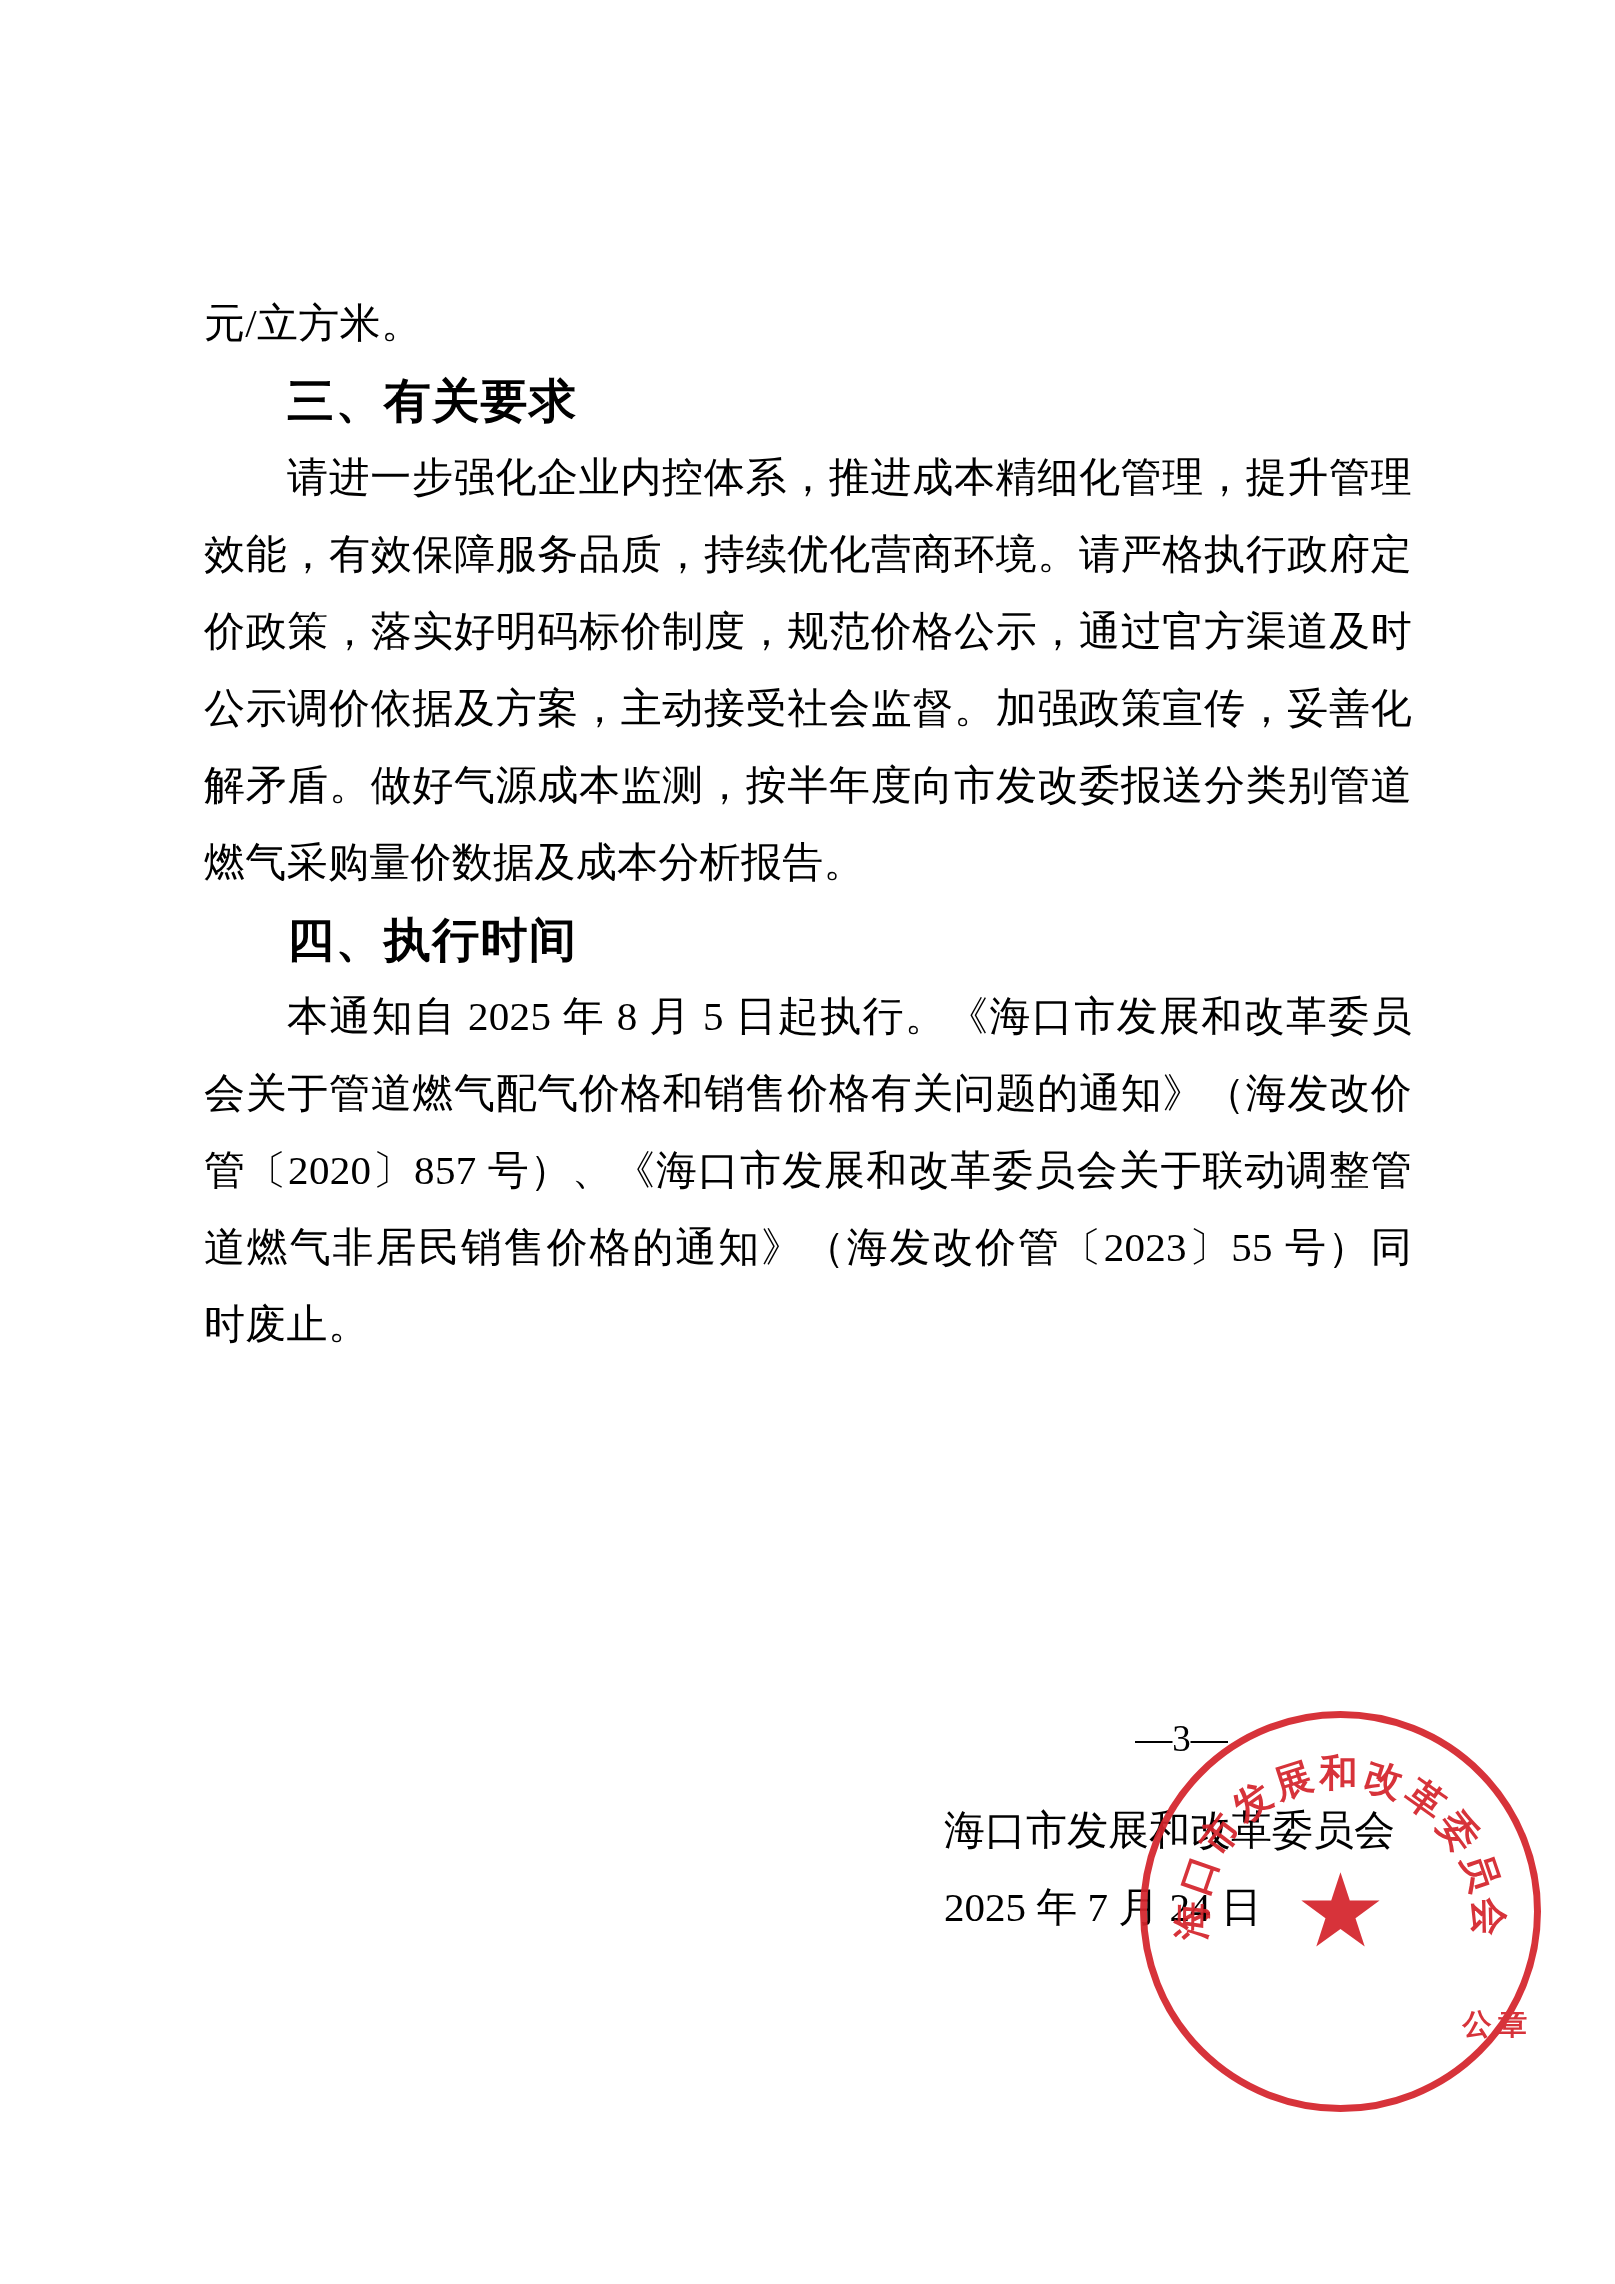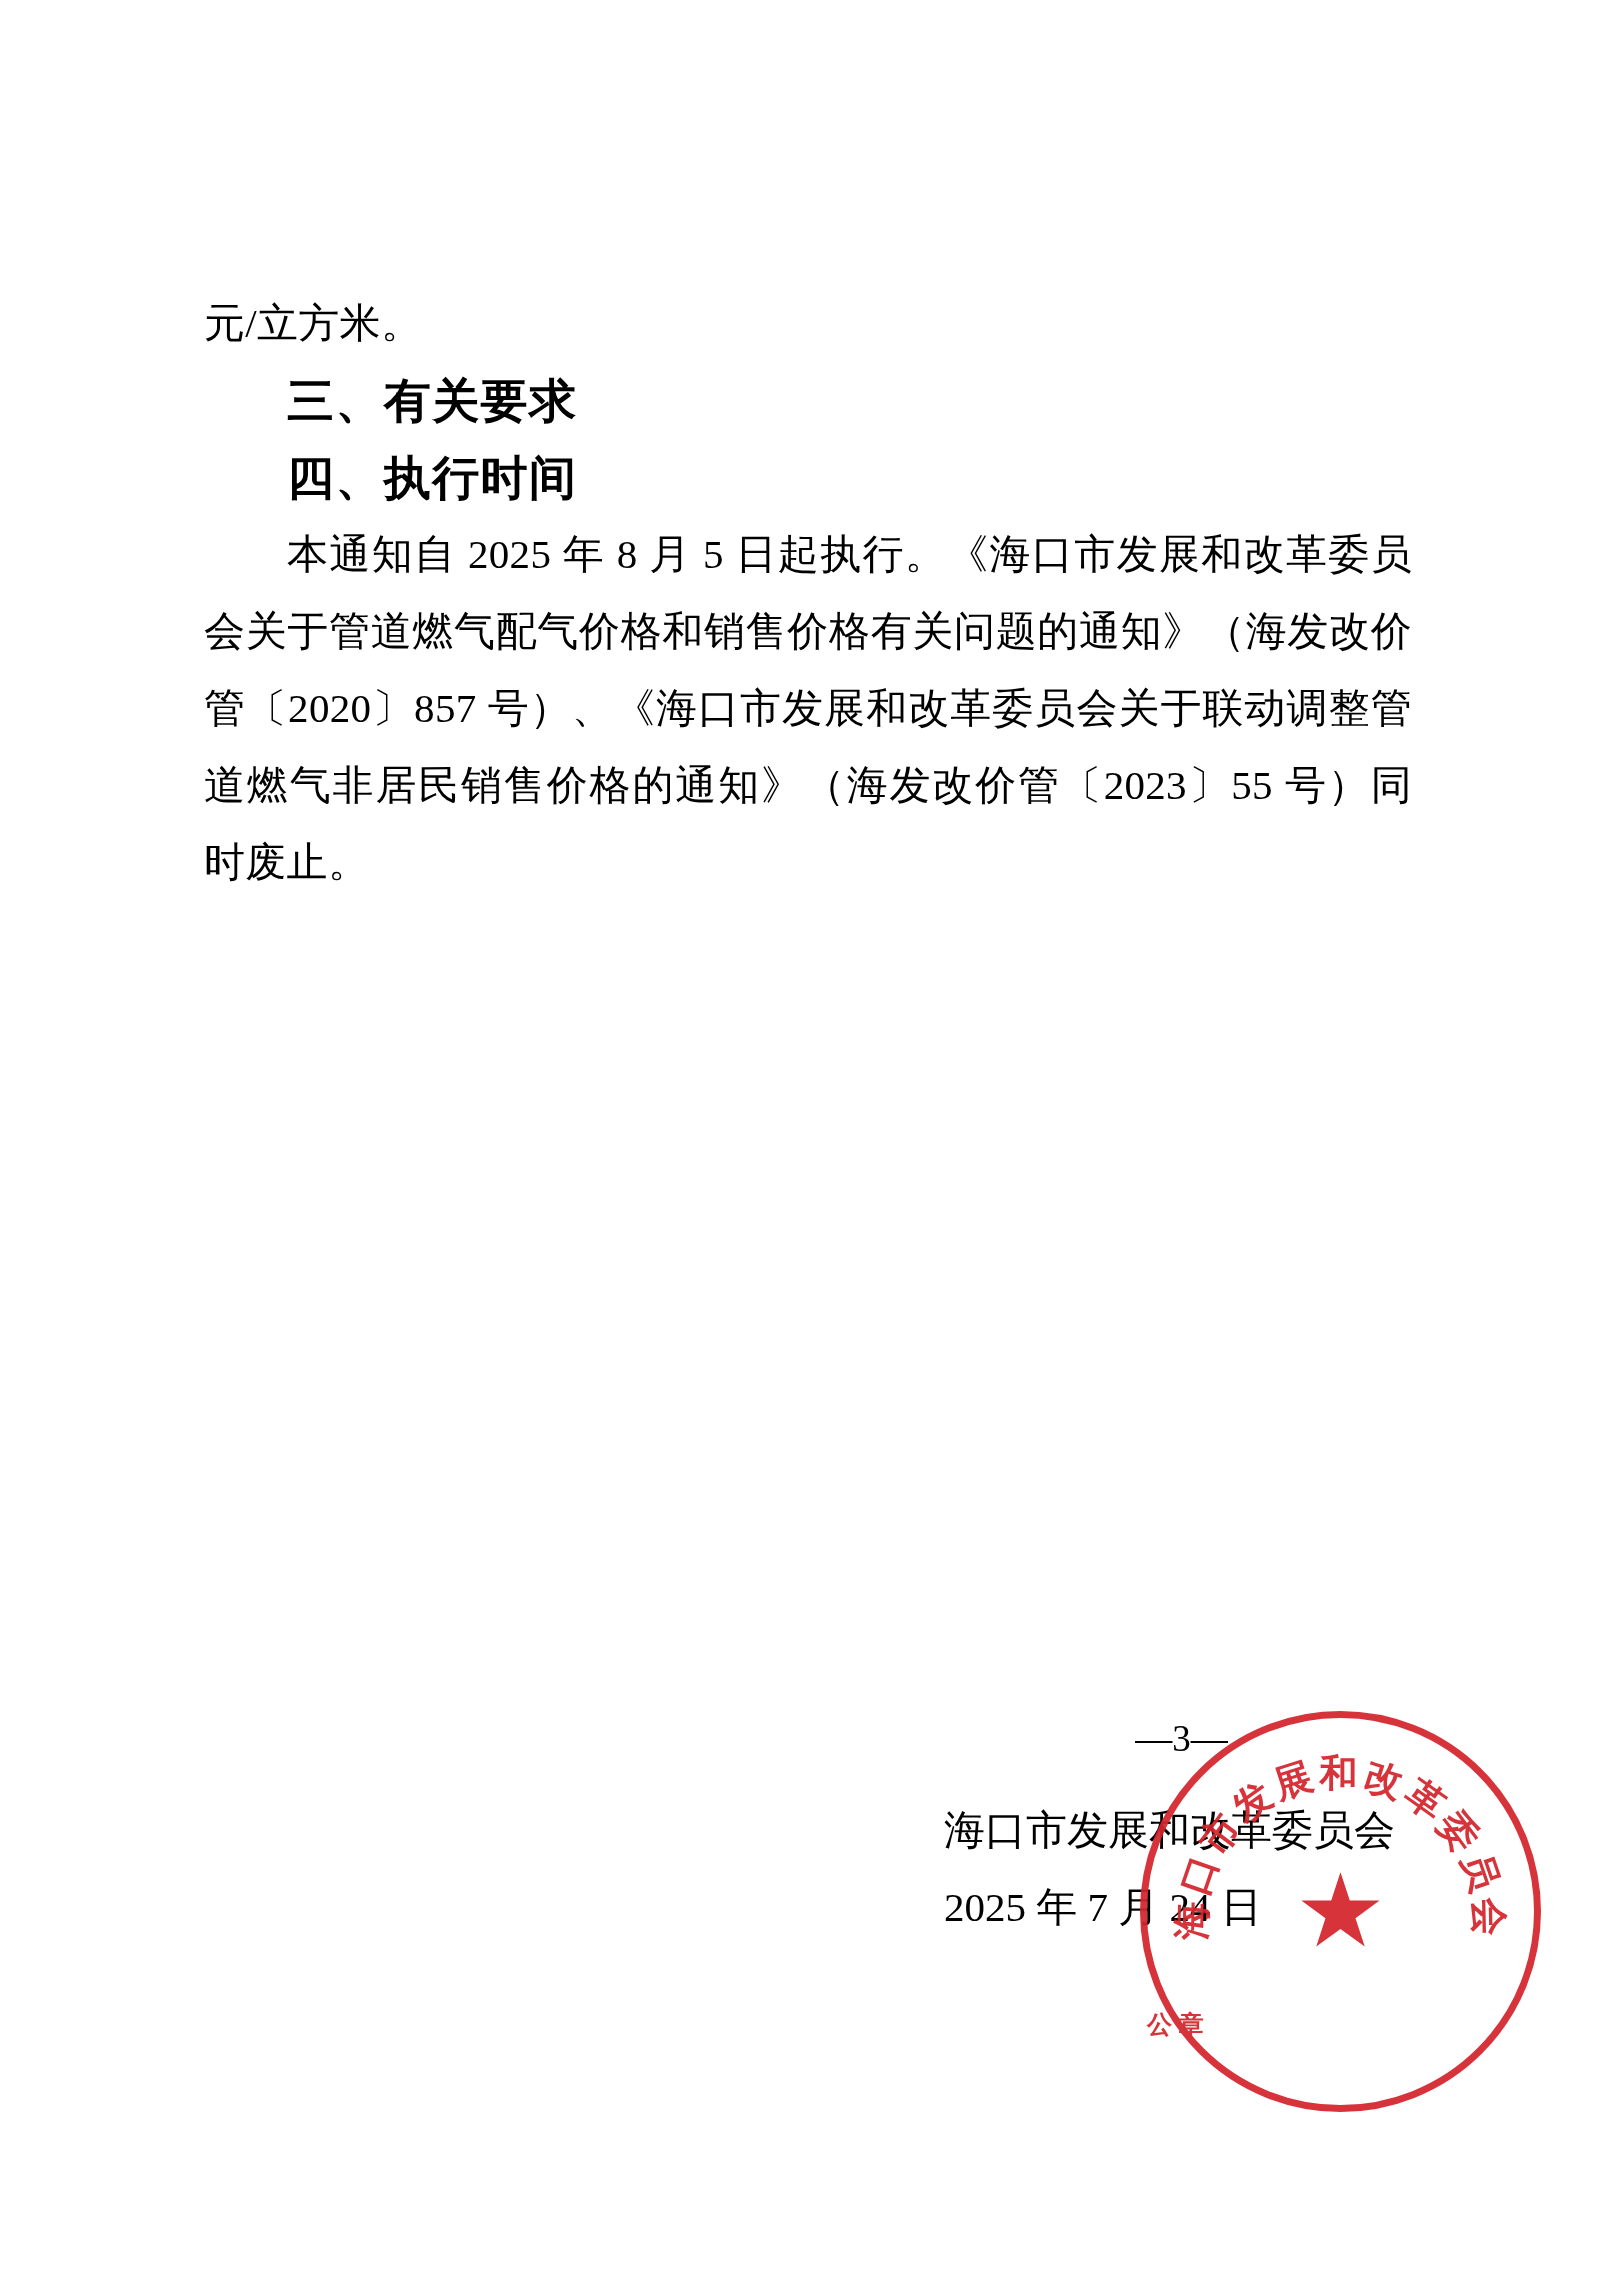--- a/index.html
+++ b/index.html
@@ -90,23 +90,23 @@
     font-family: "Liberation Serif", serif;
     font-size: 56px;
     font-weight: bold;
     letter-spacing: 6px;
   }
   .seal .bottom-text {
     position: absolute;
     left: 0;
     bottom: 42px;
     width: 100%;
-    text-align: left;
+    text-align: right;
     color: #d4242c;
-    font-size: 25px;
+    font-size: 29px;
     font-weight: bold;
     letter-spacing: 6.8px;
     font-family: "Liberation Serif", serif;
   }
   .page-number {
     position: absolute;
     left: 0;
     bottom: 170px;
     width: 1616px;
     text-align: center;
@@ -124,20 +124,21 @@
 
 <div class="page">
 
   <div class="doc-body">
 
     <p class="para">元/立方米。</p>
 
 
     <p class="heading">三、有关要求</p>
 
+    <p class="para indent">请进一步强化企业内控体系，推进成本精细化管理，提升管理效能，有效保障服务品质，持续优化营商环境。请严格执行政府定价政策，落实好明码标价制度，规范价格公示，通过官方渠道及时公示调价依据及方案，主动接受社会监督。加强政策宣传，妥善化解矛盾。做好气源成本监测，按半年度向市发改委报送分类别管道燃气采购量价数据及成本分析报告。</p>
 
     <p class="heading">四、执行时间</p>
 
     <p class="para indent">本通知自 2025 年 8 月 5 日起执行。《海口市发展和改革委员会关于管道燃气配气价格和销售价格有关问题的通知》（海发改价管〔2020〕857 号）、《海口市发展和改革委员会关于联动调整管道燃气非居民销售价格的通知》（海发改价管〔2023〕55 号）同时废止。</p>
 
   </div>
 
   <div class="sign-block">
 
     <div class="seal">

